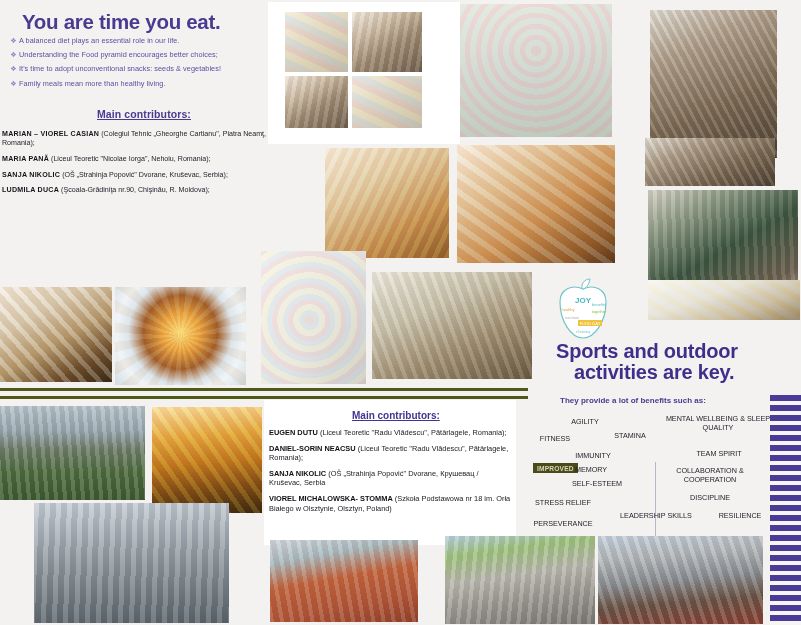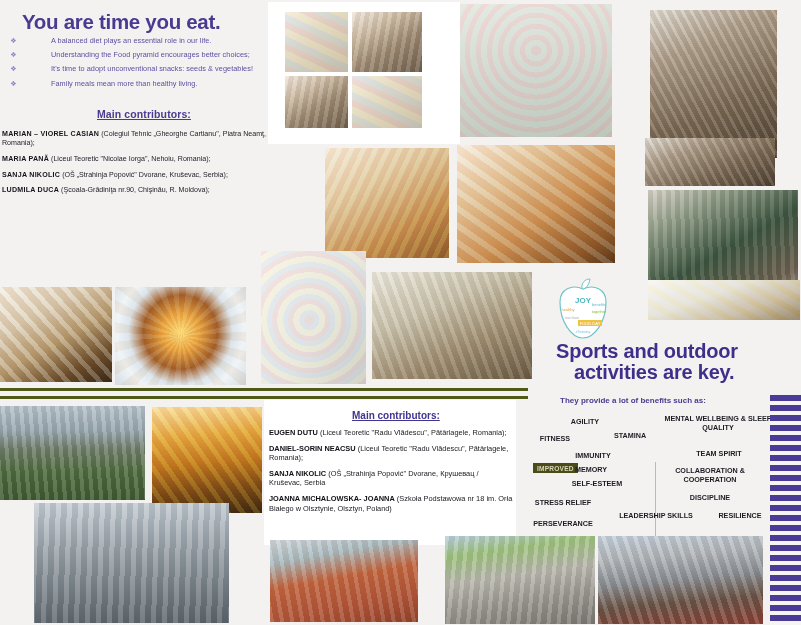--- a/index.html
+++ b/index.html
@@ -85,21 +85,21 @@
   .ph-court{background:
       linear-gradient(175deg,#c6d3de 0%,#b4b8ba 25%,#8d9296 48%,#6c5547 72%,#8c4034 100%),
       repeating-linear-gradient(72deg,rgba(255,255,255,.14) 0 4px,rgba(40,35,40,.10) 4px 10px);
       background-blend-mode:overlay;}
 
   
   .title-main{
     position:absolute;color:#4b3a8f;font-weight:bold;letter-spacing:-.3px;
   }
   .bullets{position:absolute;}
-  .bullet-row{display:flex;align-items:flex-end;margin-bottom:3.2px;gap:32px;}
+  .bullet-row{display:flex;align-items:flex-end;margin-bottom:3.2px;}
   .bullet-mark{color:#8f7fc4;font-size:7px;line-height:11px;width:11px;flex:0 0 11px;text-align:center;}
   .bullet-txt{color:#5b4fa0;font-size:7.3px;line-height:11px;letter-spacing:.05px;}
 
   .mc-head{
     position:absolute;color:#4b3a8f;font-weight:bold;font-size:10.5px;
     text-decoration:underline;letter-spacing:.1px;
   }
   .contrib{position:absolute;}
   .c-item{font-size:7.1px;line-height:9.2px;color:#23222a;margin-bottom:6.5px;}
   .c-item b{font-weight:bold;letter-spacing:.25px;color:#15141a;}
@@ -107,21 +107,21 @@
   .mc-head2{
     position:absolute;color:#3f3490;font-weight:bold;font-size:10px;
     text-decoration:underline;
   }
   .contrib2{position:absolute;}
   .c2-item{font-size:7.4px;line-height:9.6px;color:#1b1a20;margin-bottom:6px;}
   .c2-item b{font-weight:bold;color:#101016;}
 
   .sports-title{position:absolute;color:#3f2f8a;font-weight:bold;letter-spacing:-.2px;}
   .sports-sub{position:absolute;color:#4b3a8f;font-weight:bold;font-size:8px;}
-  .benefit{position:absolute;color:#1d1c24;font-weight:bold;font-size:7.2px;line-height:9px;text-align:center;}
+  .benefit{position:absolute;color:#1d1c24;font-weight:normal;font-size:7.2px;line-height:9px;text-align:center;}
   .improved{
     position:absolute;background:#4a4b18;color:#d8d6bc;font-weight:bold;
     font-size:6.6px;padding:1.5px 4px;letter-spacing:.2px;
   }
   .divider-v{position:absolute;width:1px;background:#b9b6c6;}
 
   .green-line{position:absolute;background:#4e5a15;}
   .white-panel{position:absolute;background:#ffffff;}
 
   .stripes{position:absolute;right:0;}
@@ -257,21 +257,21 @@
     </div>
     <div class="c2-item">
       <b>DANIEL-SORIN NEACSU</b>
       <span>(Liceul Teoretic "Radu Vlădescu", Pătârlagele, Romania);</span>
     </div>
     <div class="c2-item">
       <b>SANJA NIKOLIC</b>
       <span>(OŠ „Strahinja Popović" Dvorane, Крушевац / Kruševac, Serbia</span>
     </div>
     <div class="c2-item">
-      <b>JOANNA MICHALOWSKA- JOANNA</b>
+      <b>VIOREL MICHALOWSKA- STOMMA</b>
       <span>(Szkoła Podstawowa nr 18 im. Orła Białego w Olsztynie, Olsztyn, Poland)</span>
     </div>
   </div>
 
   <div class="photo ph-schoolyard" style="left:0px;top:406px;width:145px;height:94px;"></div>
   <div class="photo ph-autumn" style="left:152px;top:407px;width:110px;height:106px;"></div>
   <div class="photo ph-dance" style="left:34px;top:503px;width:195px;height:120px;"></div>
 
   <div class="photo ph-tennis" style="left:270px;top:540px;width:148px;height:82px;"></div>
   <div class="photo ph-playground" style="left:445px;top:536px;width:150px;height:88px;"></div>

